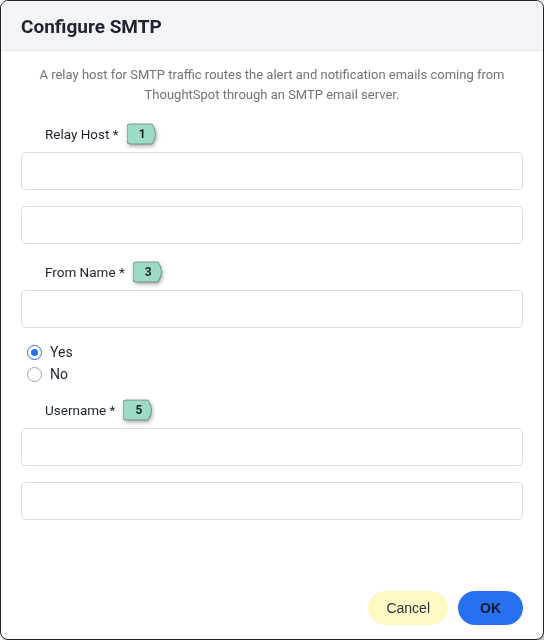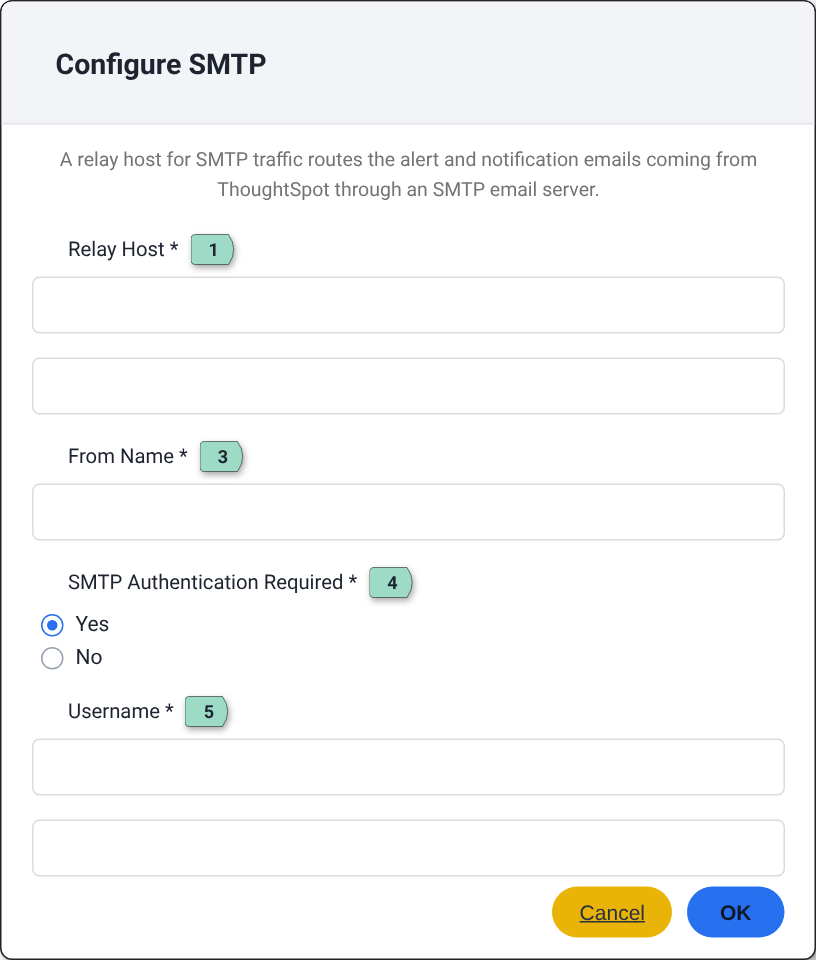--- a/index.html
+++ b/index.html
@@ -20,21 +20,21 @@
     flex-direction: column;
     background: #fff;
     margin: 0;
   }
   .titlebar {
     background: #f2f4f7;
     border-bottom: 1px solid #e3e6ea;
     padding: 14px 20px 12px 20px;
   }
   .titlebar h1 {
-    margin: 16px;
+    margin: 0;
     font-size: 19px;
     font-weight: 700;
     color: #1d232f;
   }
   .content {
     flex: 1;
     padding: 14px 20px 0 20px;
     overflow: auto;
   }
   .desc {
@@ -122,23 +122,22 @@
   }
   .btn {
     height: 34px;
     padding: 0 18px;
     border-radius: 17px;
     font-size: 14px;
     cursor: pointer;
     border: none;
   }
   .btn-secondary {
-    background: #eab308;
+    background: #fef9c3;
     color: #2a3242;
-    text-decoration: underline;
   }
   .btn-primary {
     background: #2770ef;
     color: #0f172a;
     font-weight: 600;
     padding: 0 22px;
   }
 </style>
 </head>
 <body>
@@ -177,29 +176,20 @@
           <svg viewBox="0 0 34 24">
               <path d="M3 2 h22 q7 10 -0 20 h-22 q-3 0 -3 -3 v-14 q0 -3 3 -3 z" fill="#9edbc6" stroke="#1d232f" stroke-width="0.4"></path>
             </svg>
           <span class="pin-num">3</span>
         </span>
       </div>
       <input class="text" type="text" value="" style="">
     </div>
 
     <div class="field">
-      <div class="label-row">
-        <label class="lbl">SMTP Authentication Required *</label>
-        <span class="pin">
-          <svg viewBox="0 0 34 24">
-              <path d="M3 2 h22 q7 10 -0 20 h-22 q-3 0 -3 -3 v-14 q0 -3 3 -3 z" fill="#9edbc6" stroke="#1d232f" stroke-width="0.4"></path>
-            </svg>
-          <span class="pin-num">4</span>
-        </span>
-      </div>
       <div class="radio-group">
         <div class="radio-row">
           <span class="radio selected"></span>
           <span>Yes</span>
         </div>
         <div class="radio-row">
           <span class="radio"></span>
           <span>No</span>
         </div>
       </div>

